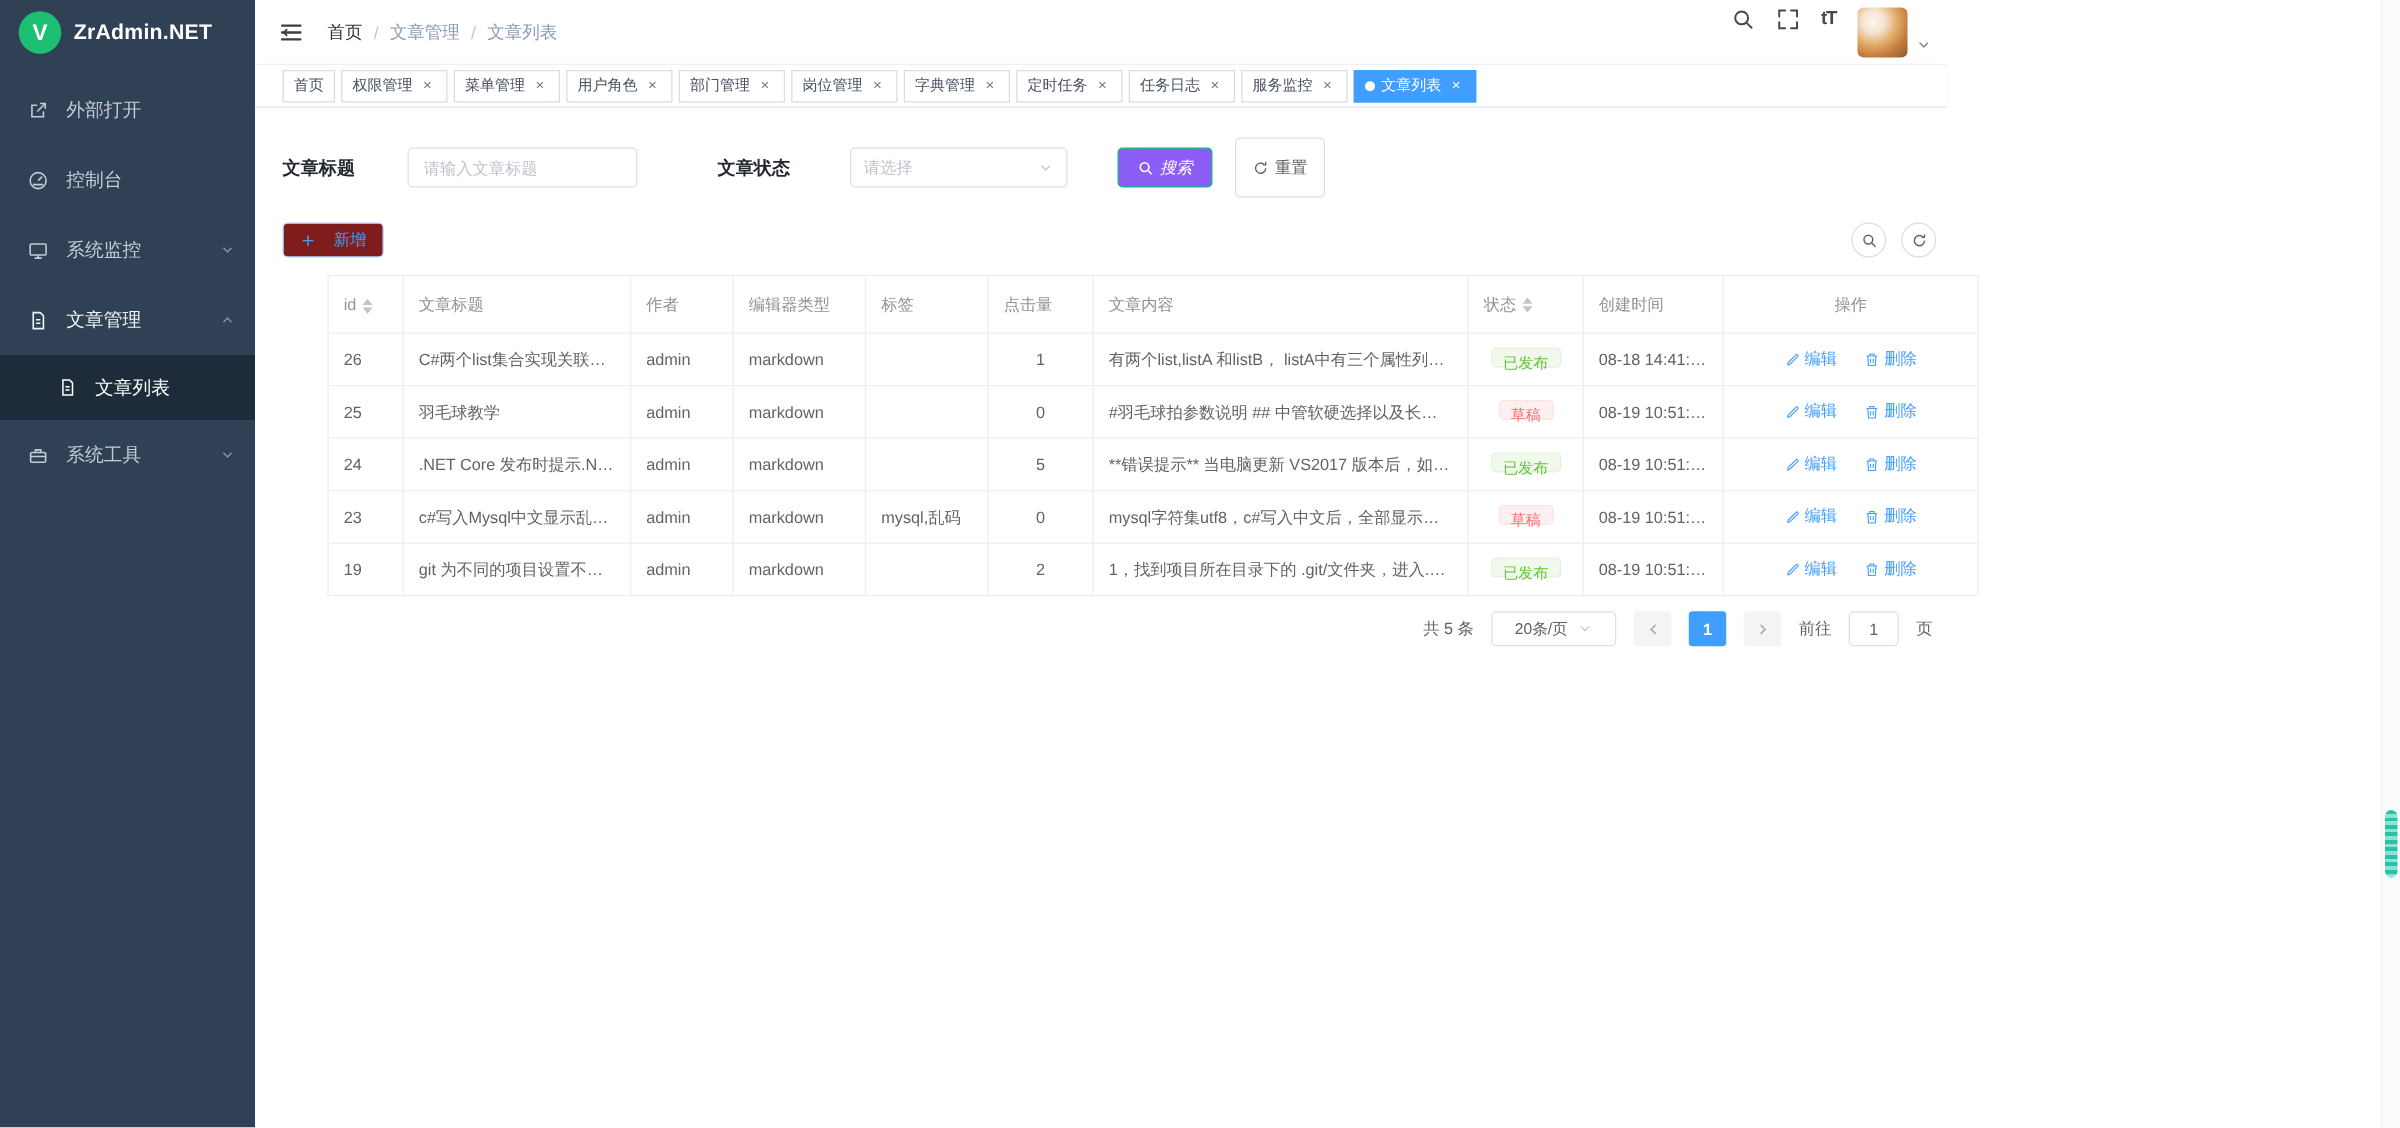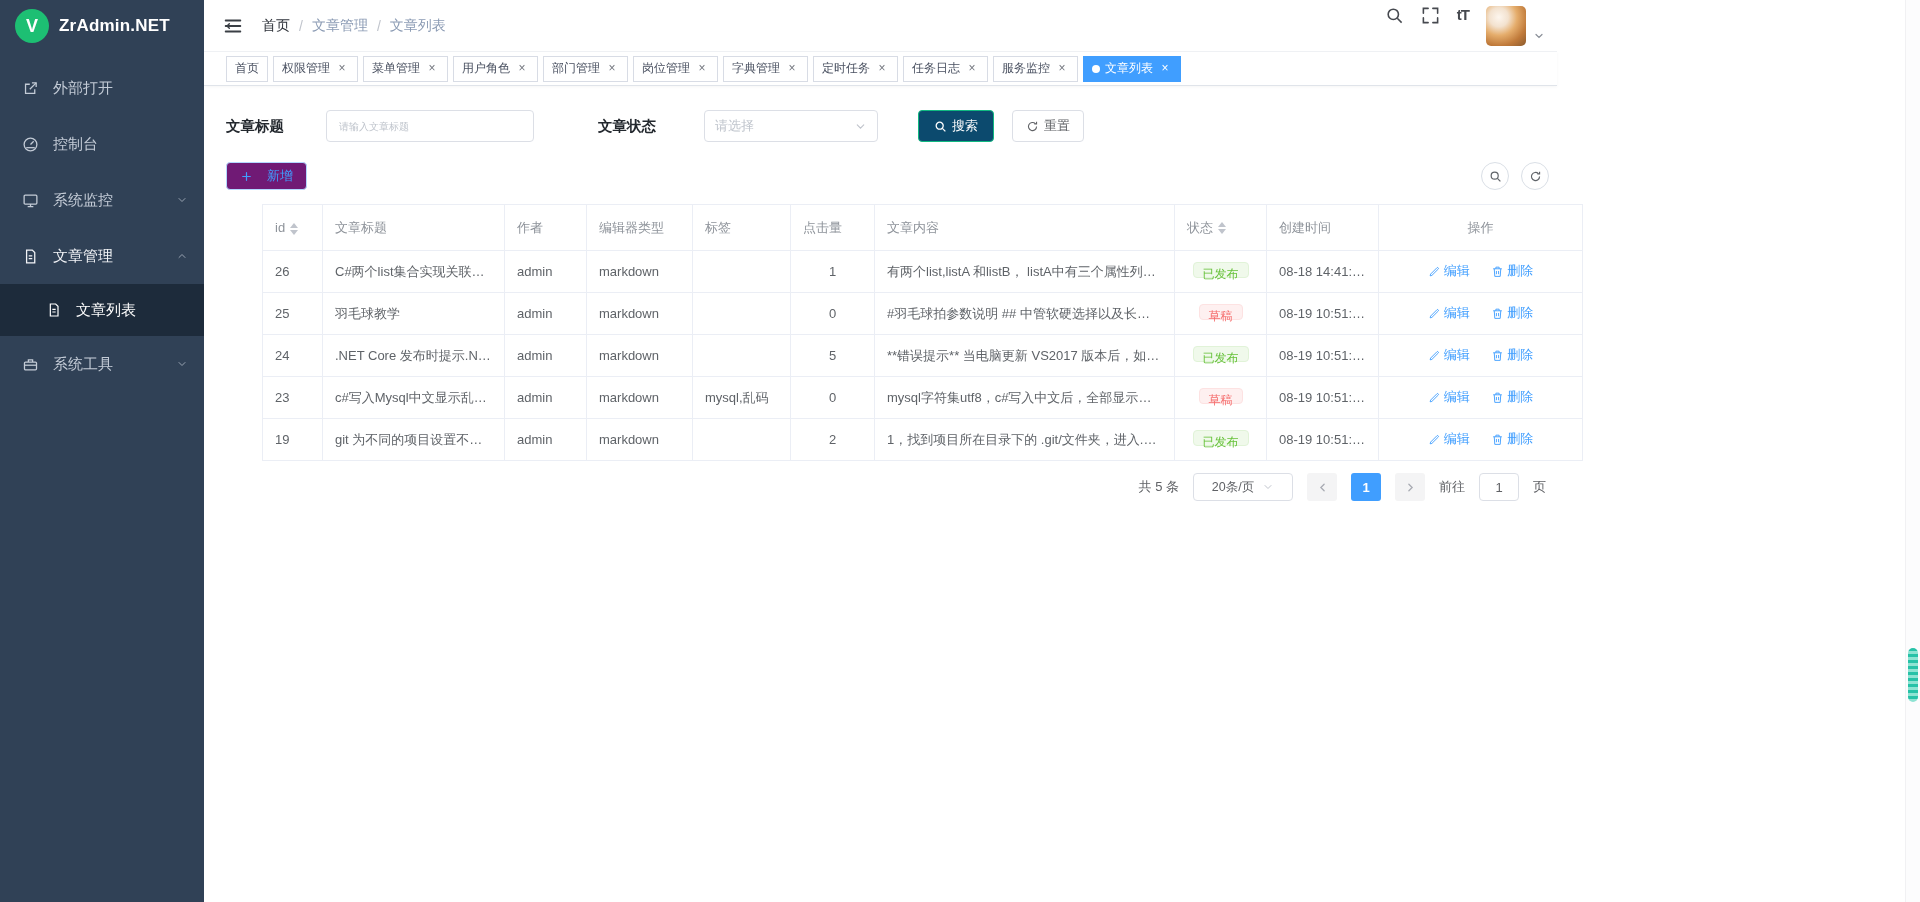--- a/index.html
+++ b/index.html
@@ -52,35 +52,35 @@
   .tab .close { font-size:12px; color:#73777f; width:14px; height:14px; line-height:12px; text-align:center;
     border-radius:50%; cursor:pointer; }
   .tab.active { background:#409eff; border-color:#409eff; color:#fff; }
   .tab.active .close { color:#fff; }
 
   
   .filters { display:flex; align-items:center; padding:24px 0 0 22px; }
   .f-label { font-size:14.5px; font-weight:bold; color:#23282e; }
   .f-label.w1 { width:100px; }
   .f-label.w2 { margin-left:64px; width:106px; }
-  .text-input { width:208px; height:32px; border:1px solid #dcdfe6; border-radius:4px; padding:0 12px;
-    font-size:10px; color:#606266; outline:none; }
+  .text-input { width:184px; height:32px; border:1px solid #dcdfe6; border-radius:4px; padding:0 12px;
+    font-size:13px; color:#606266; outline:none; }
   .text-input::placeholder { color:#bfc4cc; }
   .select { width:174px; height:32px; border:1px solid #dcdfe6; border-radius:4px; padding:0 10px;
     display:flex; align-items:center; justify-content:space-between; font-size:13px; color:#bfc4cc;
     background:#fff; cursor:pointer; }
   .select .sel-caret { width:13px; height:13px; color:#c0c4cc; }
   .btn { display:inline-flex; align-items:center; gap:5px; border-radius:4px; font-size:13px; cursor:pointer; }
   .btn svg { width:13px; height:13px; }
-  .btn-search { margin-left:40px; height:32px; padding:0 15px; background:#0c4a6e; color:#fff; border:1px solid #10b981; }
-  .btn-reset { margin-left:18px; height:32px; padding:0 13px; background:#fff; color:#606266; border:1px solid #dcdfe6; }
+  .btn-search { margin-left:40px; height:32px; padding:0 15px; background:#8b5cf6; color:#fff; border:1px solid #10b981;font-style:italic; }
+  .btn-reset { margin-left:18px; height:48px; padding:0 13px; background:#fff; color:#606266; border:1px solid #dcdfe6; }
 
   
   .toolbar { display:flex; align-items:center; padding:20px 8px 0 22px; }
-  .btn-add { height:28px; padding:0 13px; background:#701a75; border:1px solid #b3d8ff; color:#409eff;gap:14px; }
+  .btn-add { height:28px; padding:0 13px; background:#7f1d1d; border:1px solid #b3d8ff; color:#409eff;gap:14px; }
   .toolbar-right { margin-left:auto; display:flex; gap:12px; }
   .circle-btn { width:28px; height:28px; border-radius:50%; border:1px solid #dadfe6; background:#fff;
     color:#5f6368; display:flex; align-items:center; justify-content:center; cursor:pointer; }
   .circle-btn svg { width:13px; height:13px; }
 
   
   .table-wrap { margin:14px 0 0 22px; width:1320px;padding-left:36px; }
   table { border-collapse:collapse; width:1320px; table-layout:fixed; }
   th,td { border:1px solid #ebeef5; font-size:13px; }
   th { height:46px; color:#8e939a; font-weight:normal; text-align:left; padding:0 12px; background:#fff;

